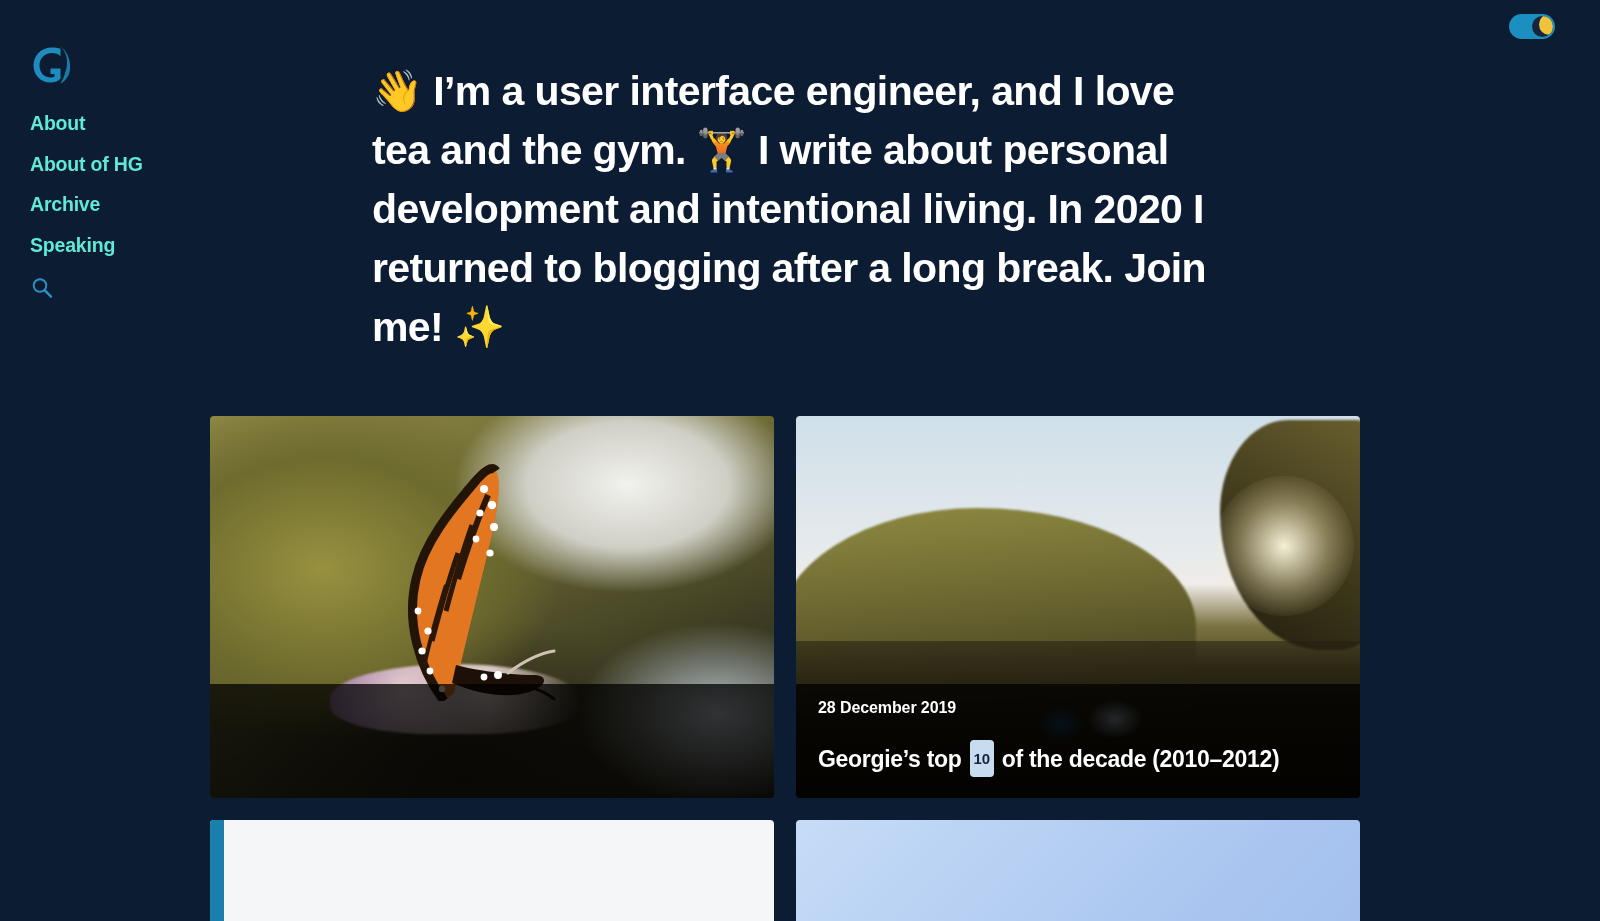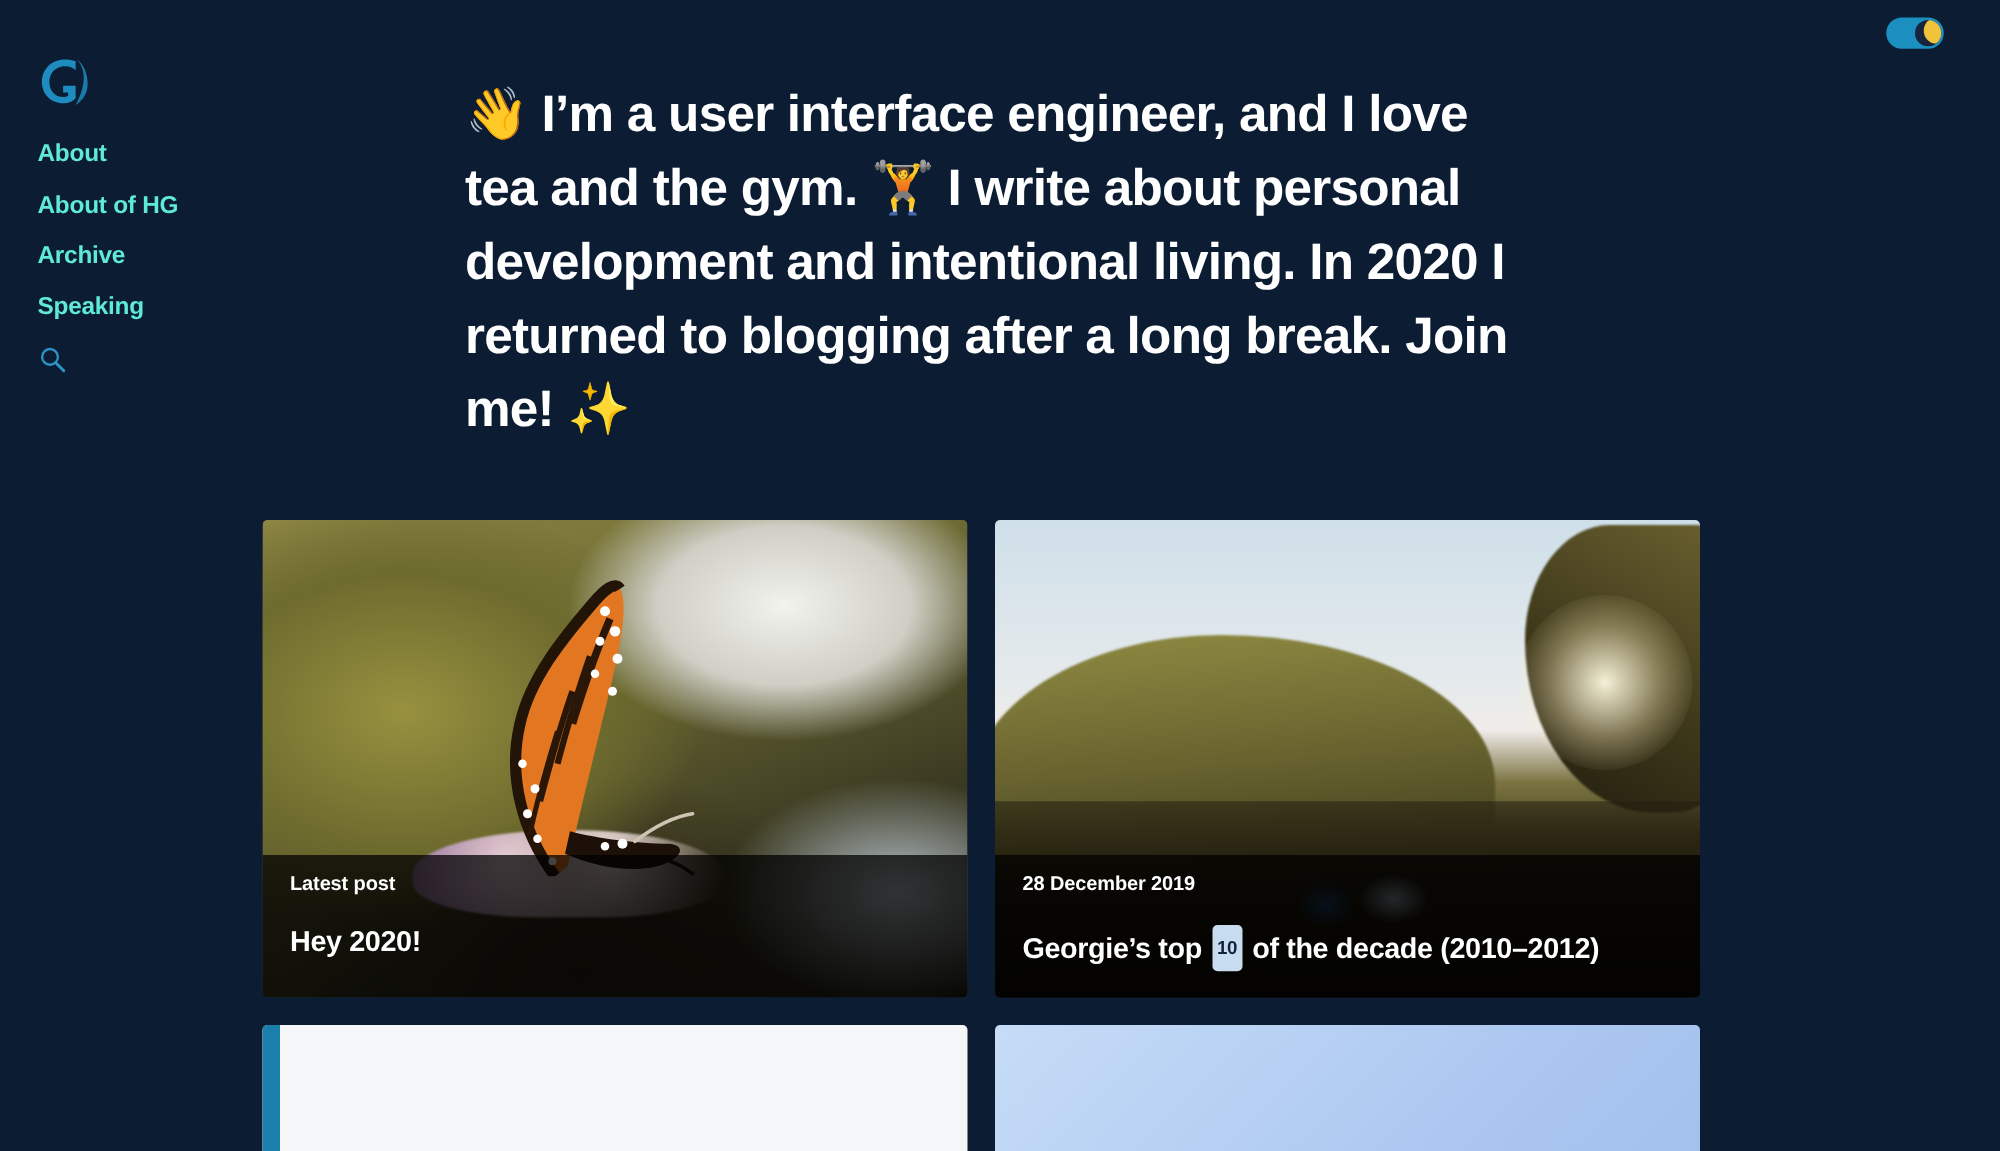--- a/index.html
+++ b/index.html
@@ -324,24 +324,20 @@
             <circle cx="84" cy="228" r="3.2"></circle>
           </g>
           <path d="M94 222 C126 236 160 238 178 228 C190 222 188 214 176 214 C154 214 120 210 98 204 Z" fill="#1d1008"></path>
           <path d="M150 212 C166 200 182 192 196 190" stroke="#cfc4b4" stroke-width="3" fill="none" stroke-linecap="round"></path>
           <path d="M152 222 C170 224 186 230 196 238" stroke="#1d1008" stroke-width="3" fill="none" stroke-linecap="round"></path>
           <circle cx="140" cy="214" r="4" fill="#ffffff"></circle>
           <circle cx="126" cy="216" r="3.4" fill="#ffffff"></circle>
         </svg>
       </div>
       <div class="card-overlay"></div>
-      <div class="card-text">
-        <div class="card-meta">Latest post</div>
-        <div class="card-title">Hey 2020!</div>
-      </div>
     </article>
 
     <article class="card">
       <div class="card-media art-bush">
         <div class="canopy-left"></div>
         <div class="canopy-right"></div>
         <div class="sun-flare"></div>
         <div class="bush-floor"></div>
         <div class="people"></div>
       </div>

